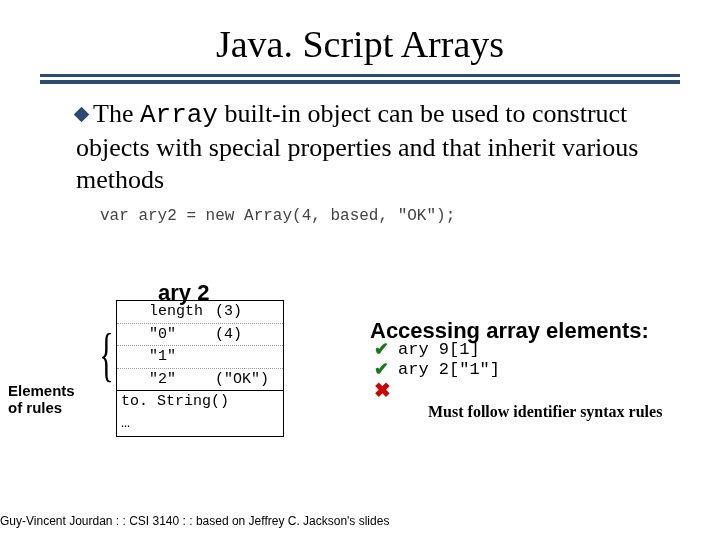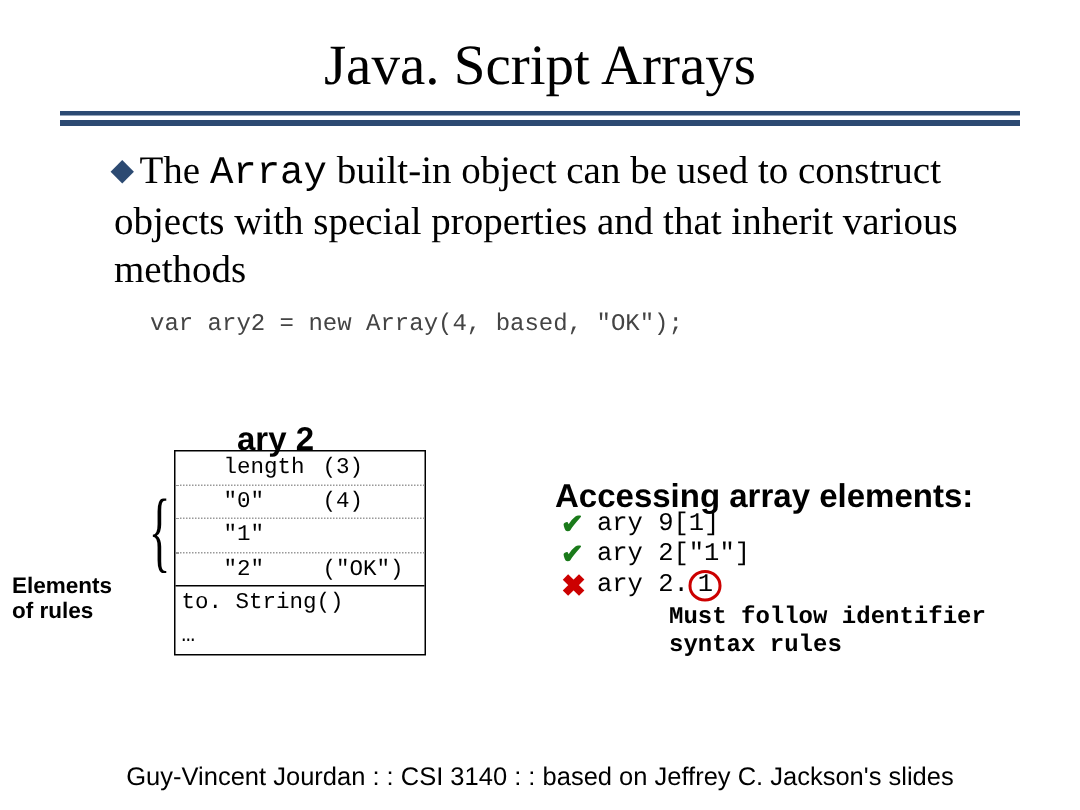--- a/index.html
+++ b/index.html
@@ -135,34 +135,34 @@
   .mark.m3 { top: 100px; color: #cc0000; font-size: 20px; }
   .one-circle {
     display: inline-block;
     border: 2px solid #cc0000;
     border-radius: 50%;
     padding: 0 4px;
     line-height: 1;
   }
   .note {
     position: absolute;
-    left: 446px; top: 124px;
+    left: 428px; top: 124px;
     width: 260px;
-    font-family: Liberation Mono, monospace;
+    font-family: Liberation Serif, serif;
     font-weight: bold;
     font-size: 16px;
     line-height: 1.2;
   }
 
   .footer {
     position: absolute;
     bottom: 12px; left: 0; right: 0;
-    text-align: center;
-    font-family: Arial, Helvetica, sans-serif;
-    font-size: 17px;
+    text-align: left;
+    font-family: Arial, Helvetica, sans-serif;
+    font-size: 12px;
     color: #000;
   }
 </style>
 </head>
 <body>
 
 <div class="title">Java. Script Arrays</div>
 
 <div class="rule">
   <div class="top"></div>
@@ -212,20 +212,17 @@
       </div>
     </div>
   </div>
 
   <div class="acc-title">Accessing array elements:</div>
   <div class="mark m1">✔</div>
   <div class="acc-line l1">ary 9[1]</div>
   <div class="mark m2">✔</div>
   <div class="acc-line l2">ary 2["1"]</div>
   <div class="mark m3">✖</div>
-  <div class="acc-line l3">
-    <span class="mono">ary 2.</span><span class="one-circle mono">1</span>
-  </div>
   <div class="note">Must follow identifier syntax rules</div>
 
 </div>
 
 <div class="footer">Guy-Vincent Jourdan : : CSI 3140 : : based on Jeffrey C. Jackson's slides</div>
 
 </body></html>

